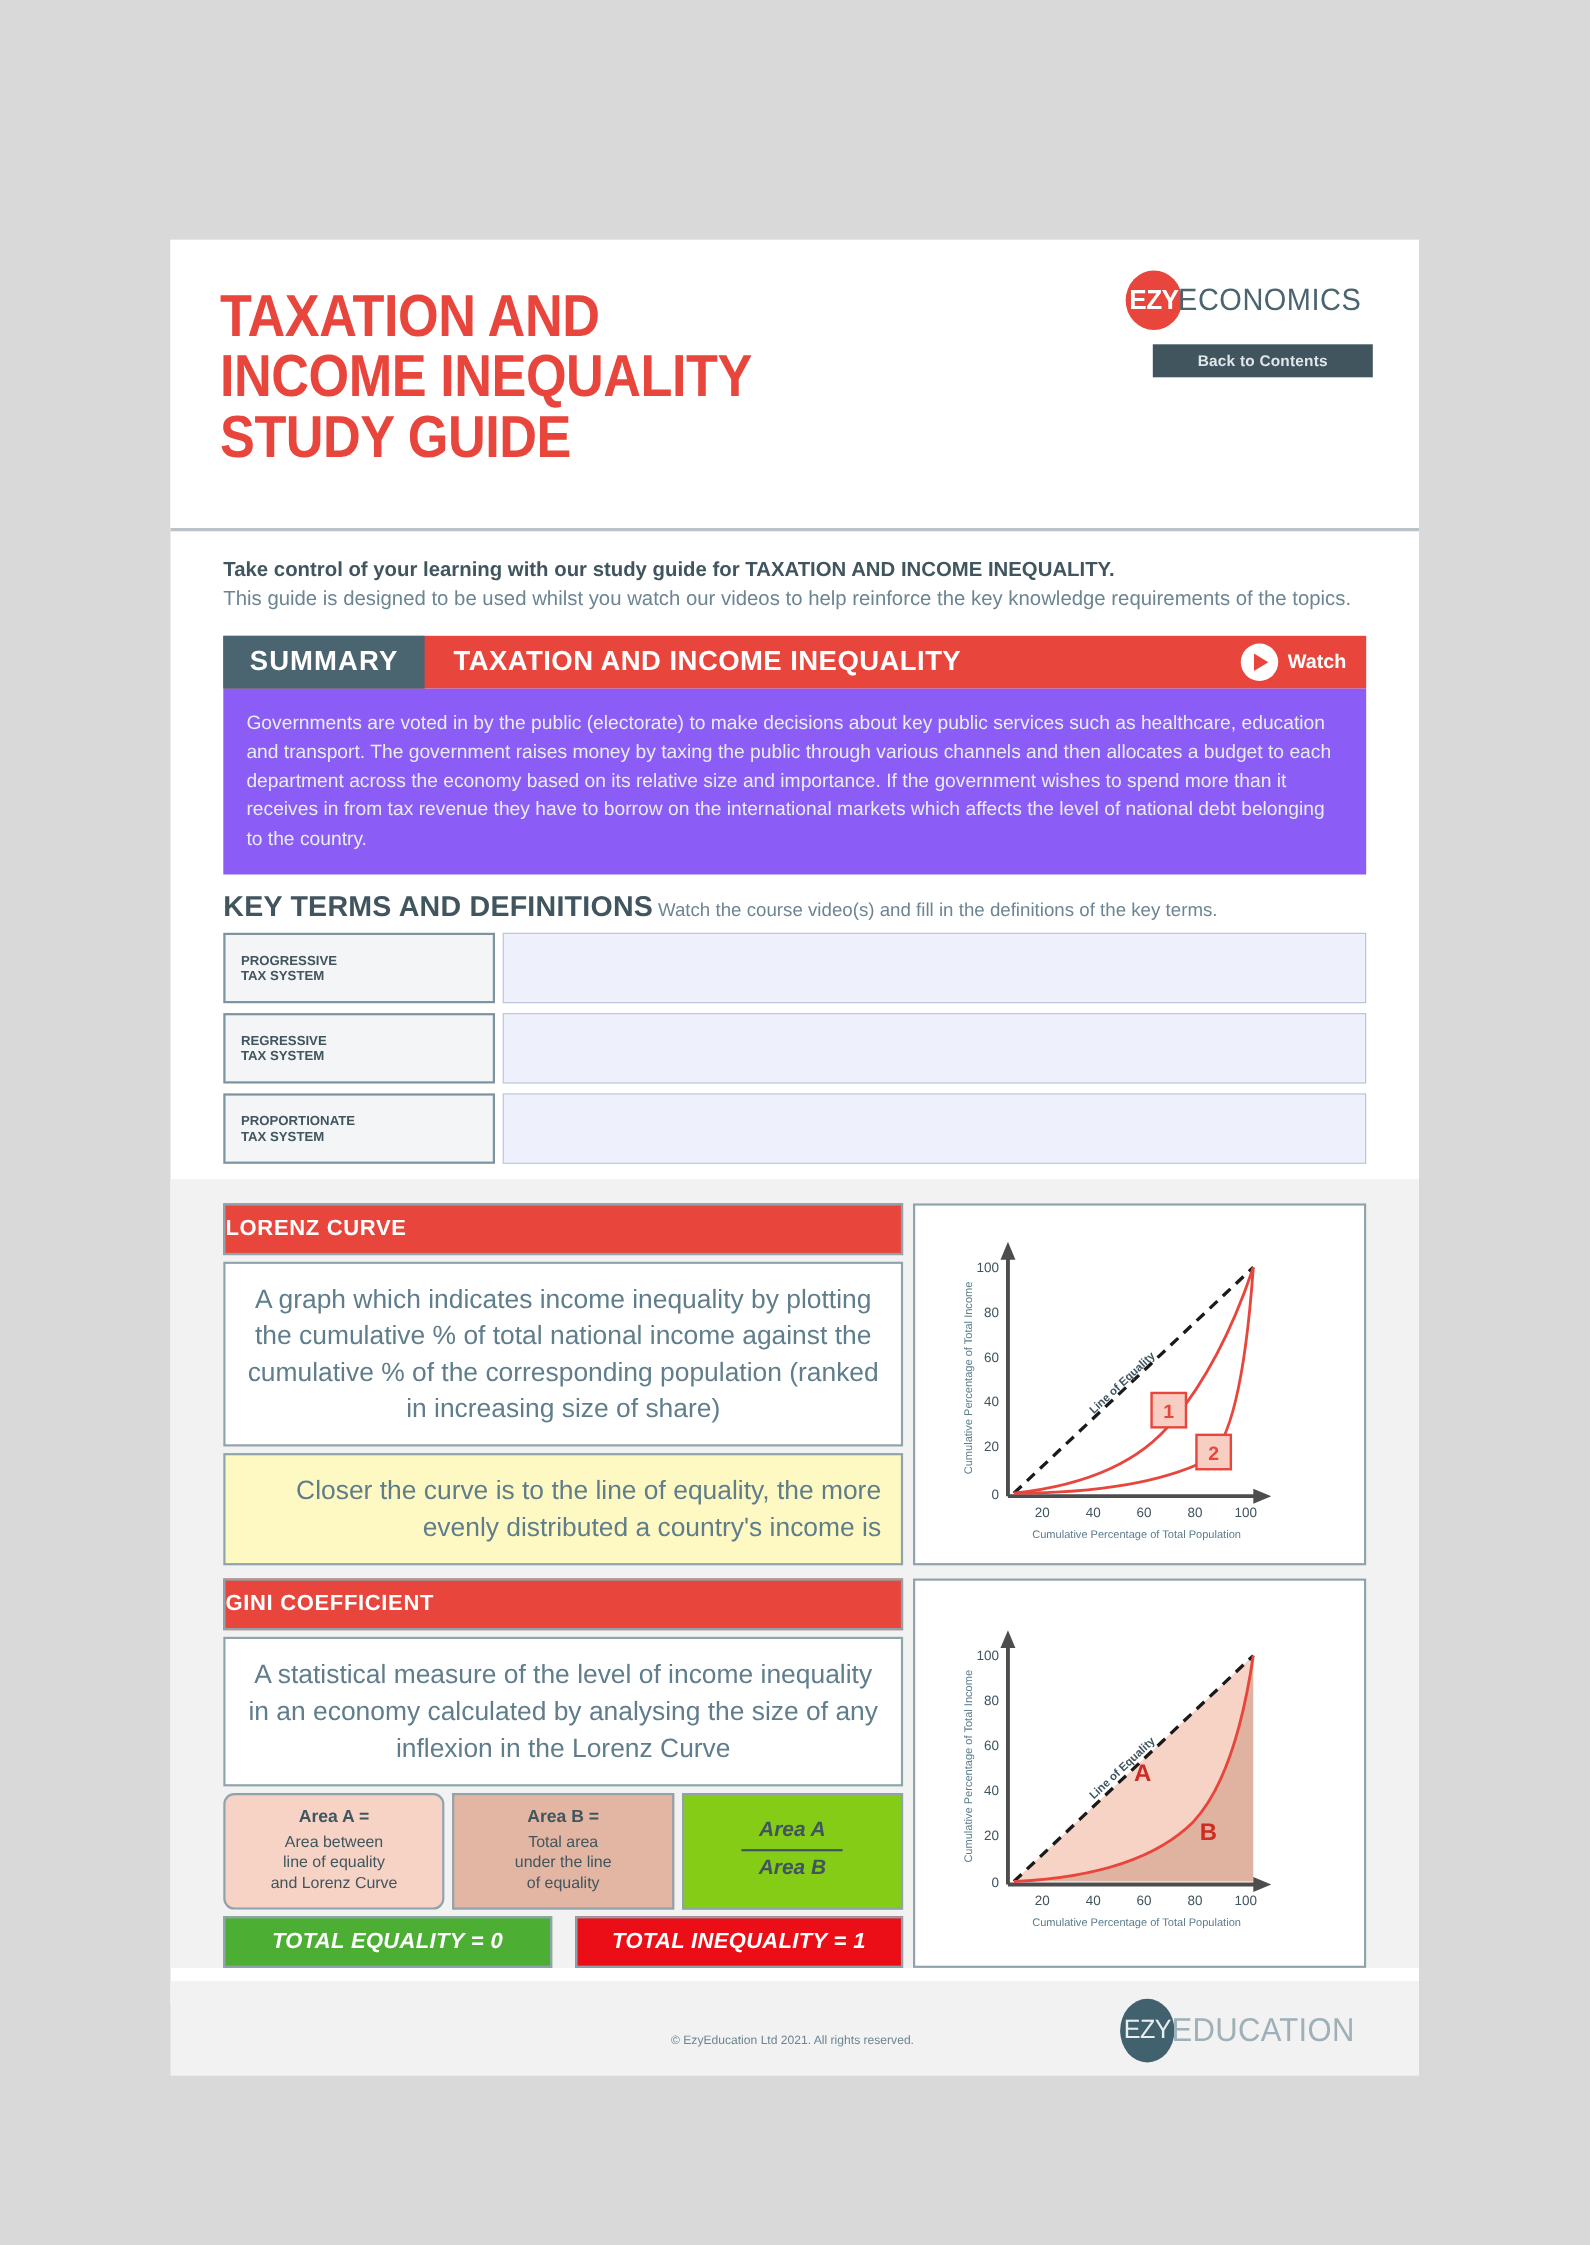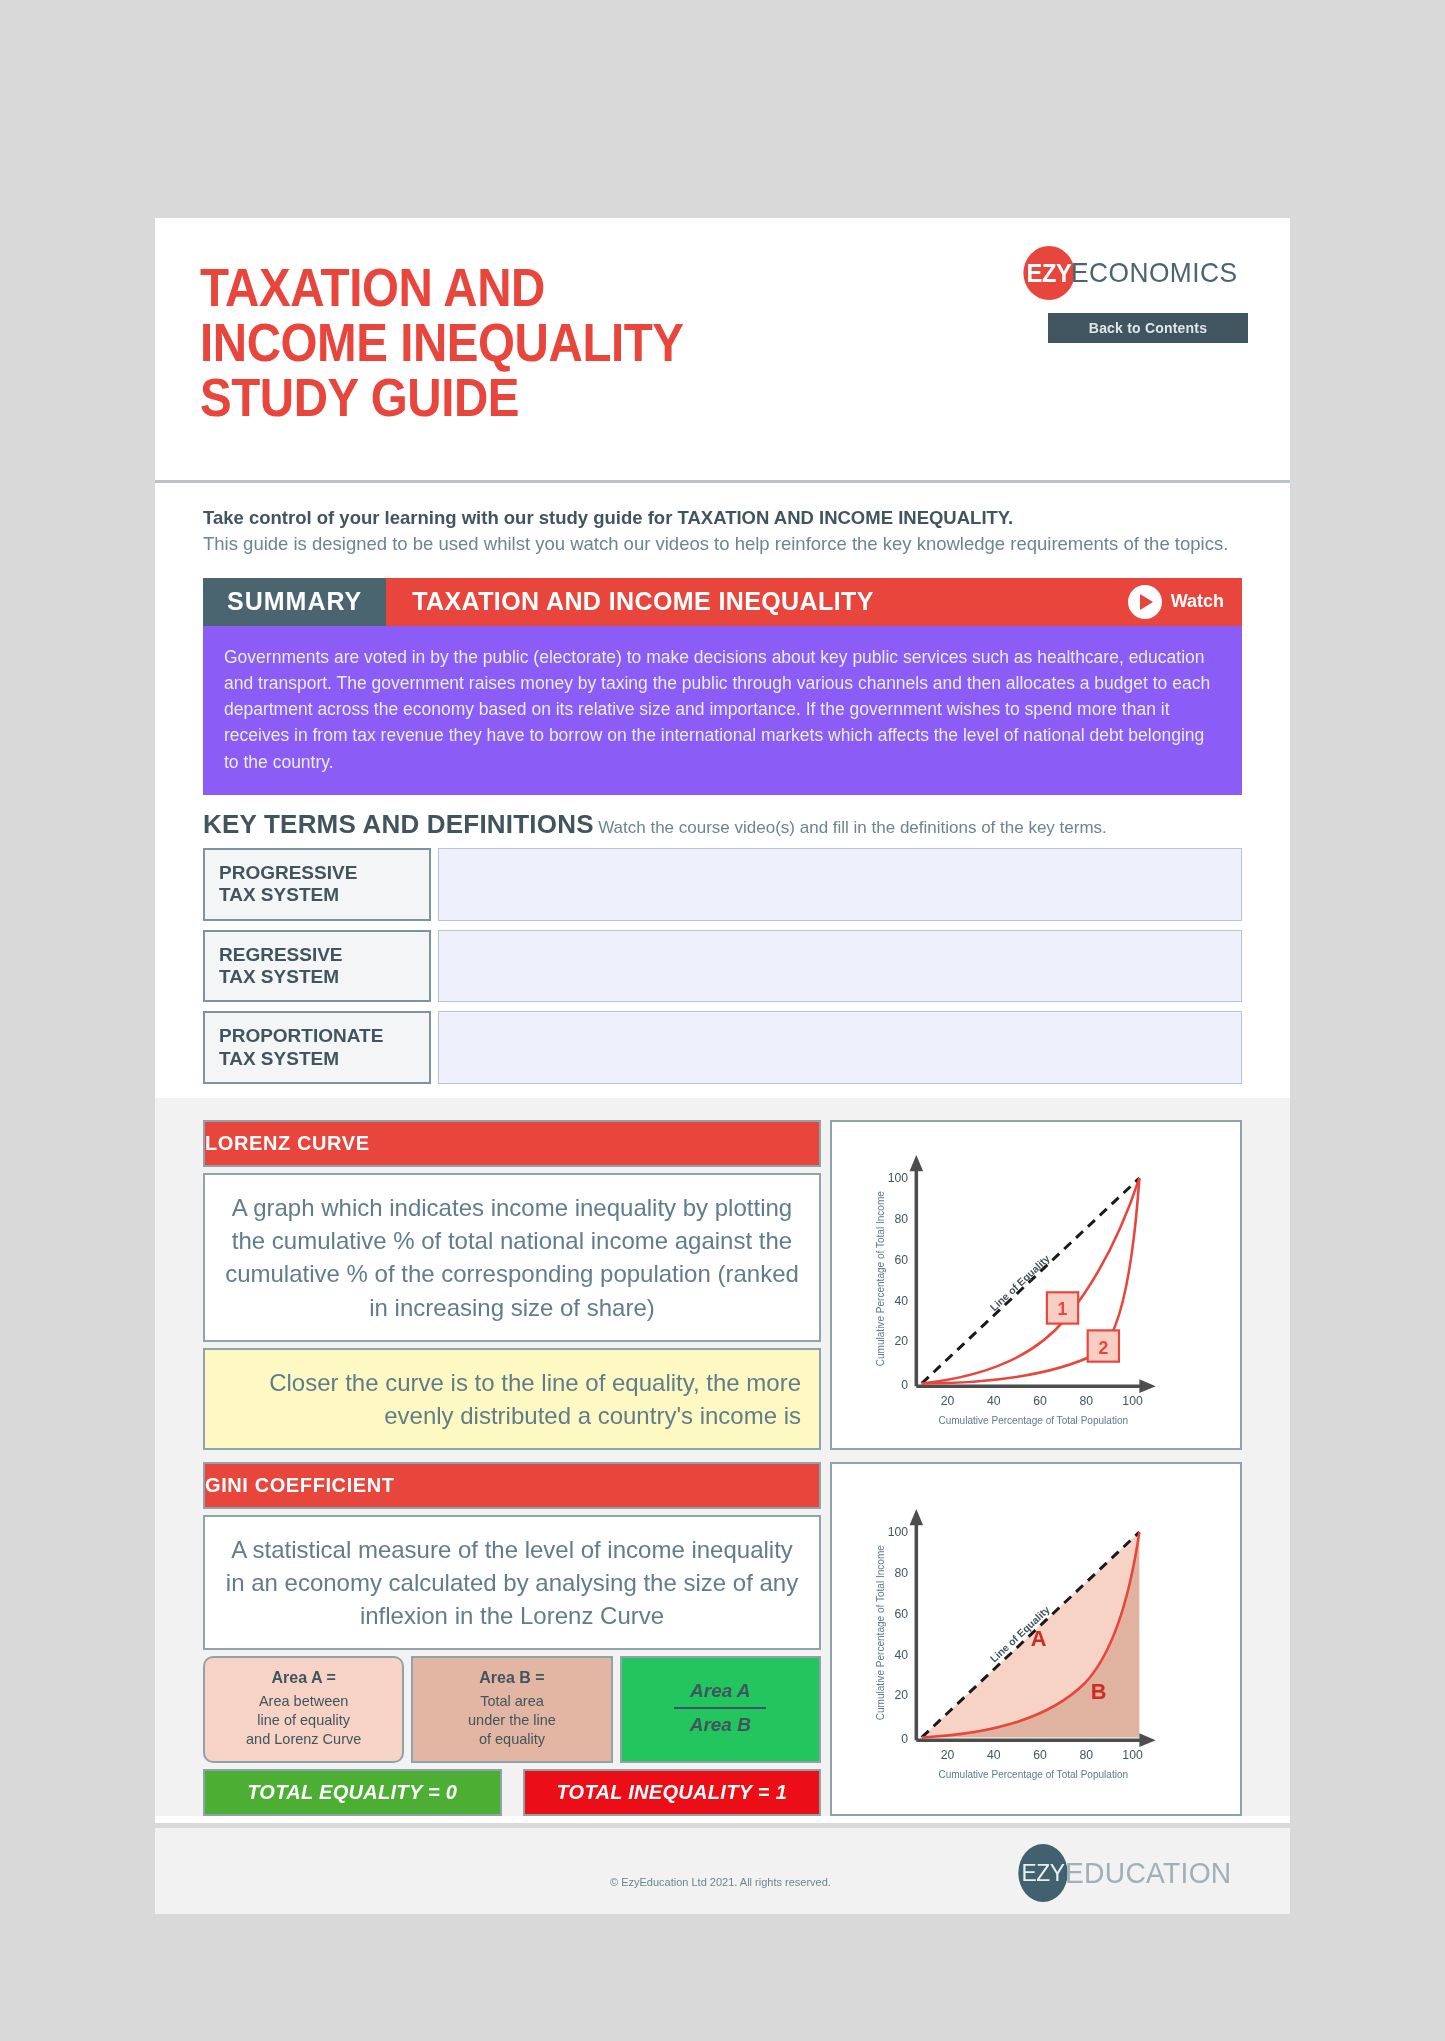--- a/index.html
+++ b/index.html
@@ -137,25 +137,25 @@
     padding:14px 48px 8px 48px;
     color:#41555f;
   }
   .kt-head .kt-big{font-size:26px;font-weight:700;letter-spacing:0.2px;}
   .kt-head .kt-small{font-size:17px;color:#6c8592;font-weight:400;}
   .kt-rows{padding:0 48px;}
   .kt-row{
     display:flex;gap:7px;margin-bottom:9px;
   }
   .kt-term{
-    width:228px;
+    width:247px;
     background:#f4f5f6;
     border:2px solid #7d949e;
     color:#41555f;
-    font-size:19px;font-weight:700;
+    font-size:12px;font-weight:700;
     line-height:1.18;
     padding:12px 14px;
     box-sizing:border-box;
     min-height:62px;
     display:flex;align-items:center;
   }
   .kt-answer{
     flex:1;
     background:#eef1fb;
     border:1px solid #b9c3d6;
@@ -207,21 +207,21 @@
     box-sizing:border-box;
     color:#41555f;
     font-size:14.5px;
     line-height:1.3;
     flex:1;
   }
   .area-box b{font-size:16px;display:block;margin-bottom:3px;}
   .area-a{background:#f6d3c5;border-radius:10px;}
   .area-b{background:#e2b6a2;}
   .area-frac{
-    background:#22c55e;
+    background:#84cc16;
     display:flex;flex-direction:column;
     align-items:center;justify-content:center;
   }
   .frac-top{
     font-style:italic;font-weight:700;font-size:19px;color:#41555f;
     padding-bottom:4px;
   }
   .frac-line{width:92px;height:2px;background:#41555f;}
   .frac-bot{
     font-style:italic;font-weight:700;font-size:19px;color:#41555f;

